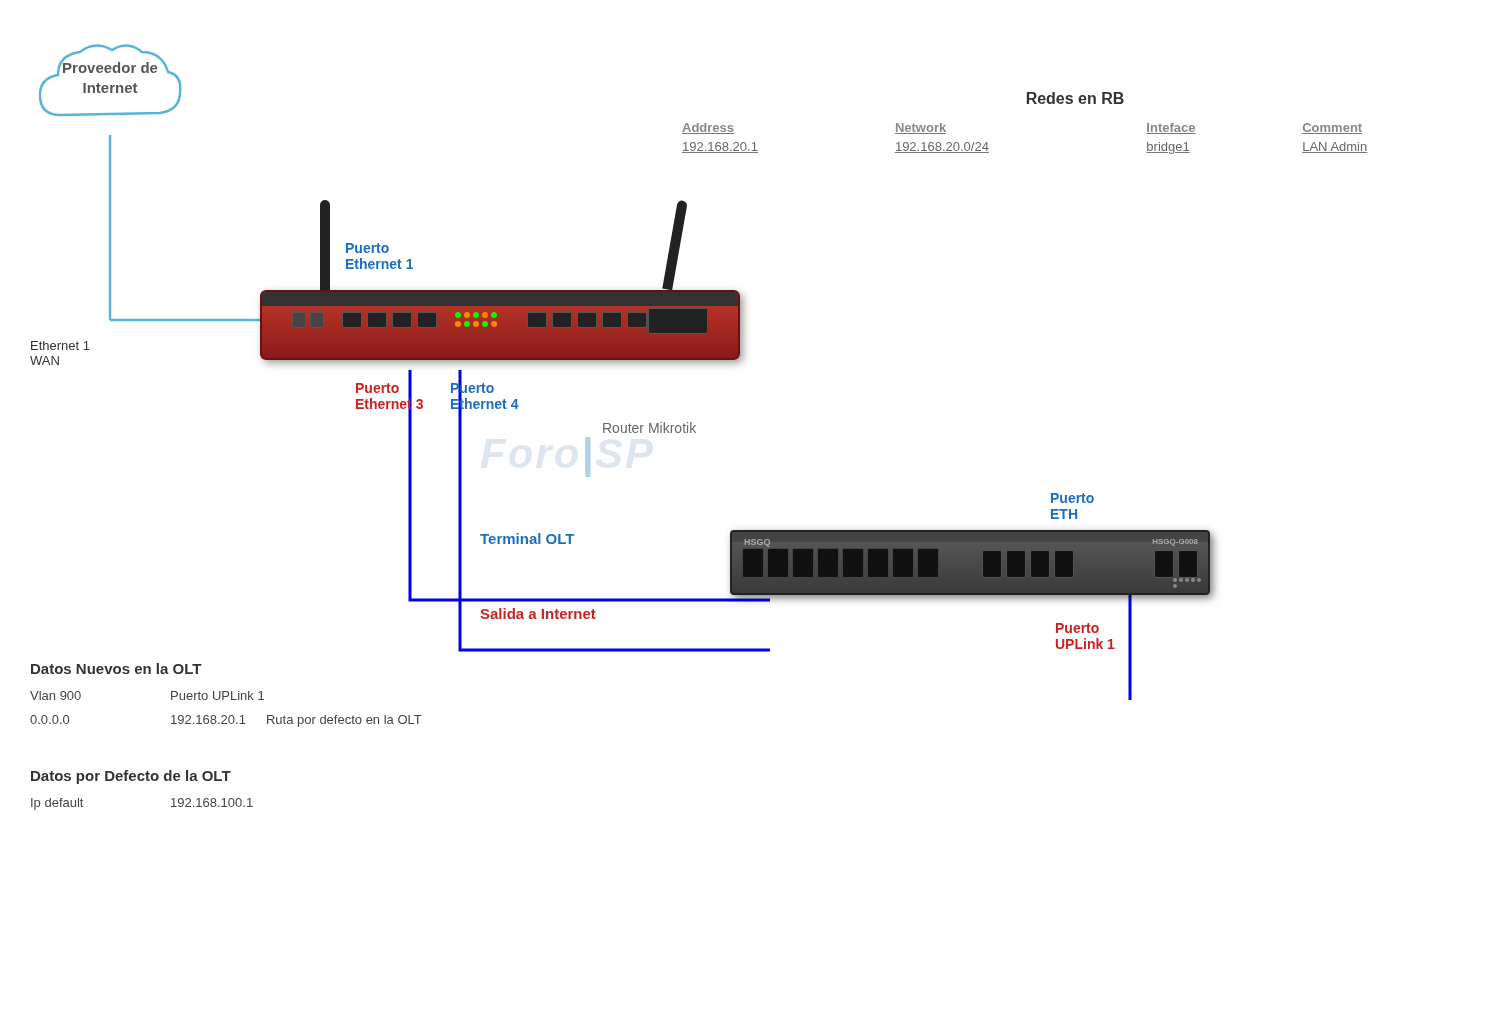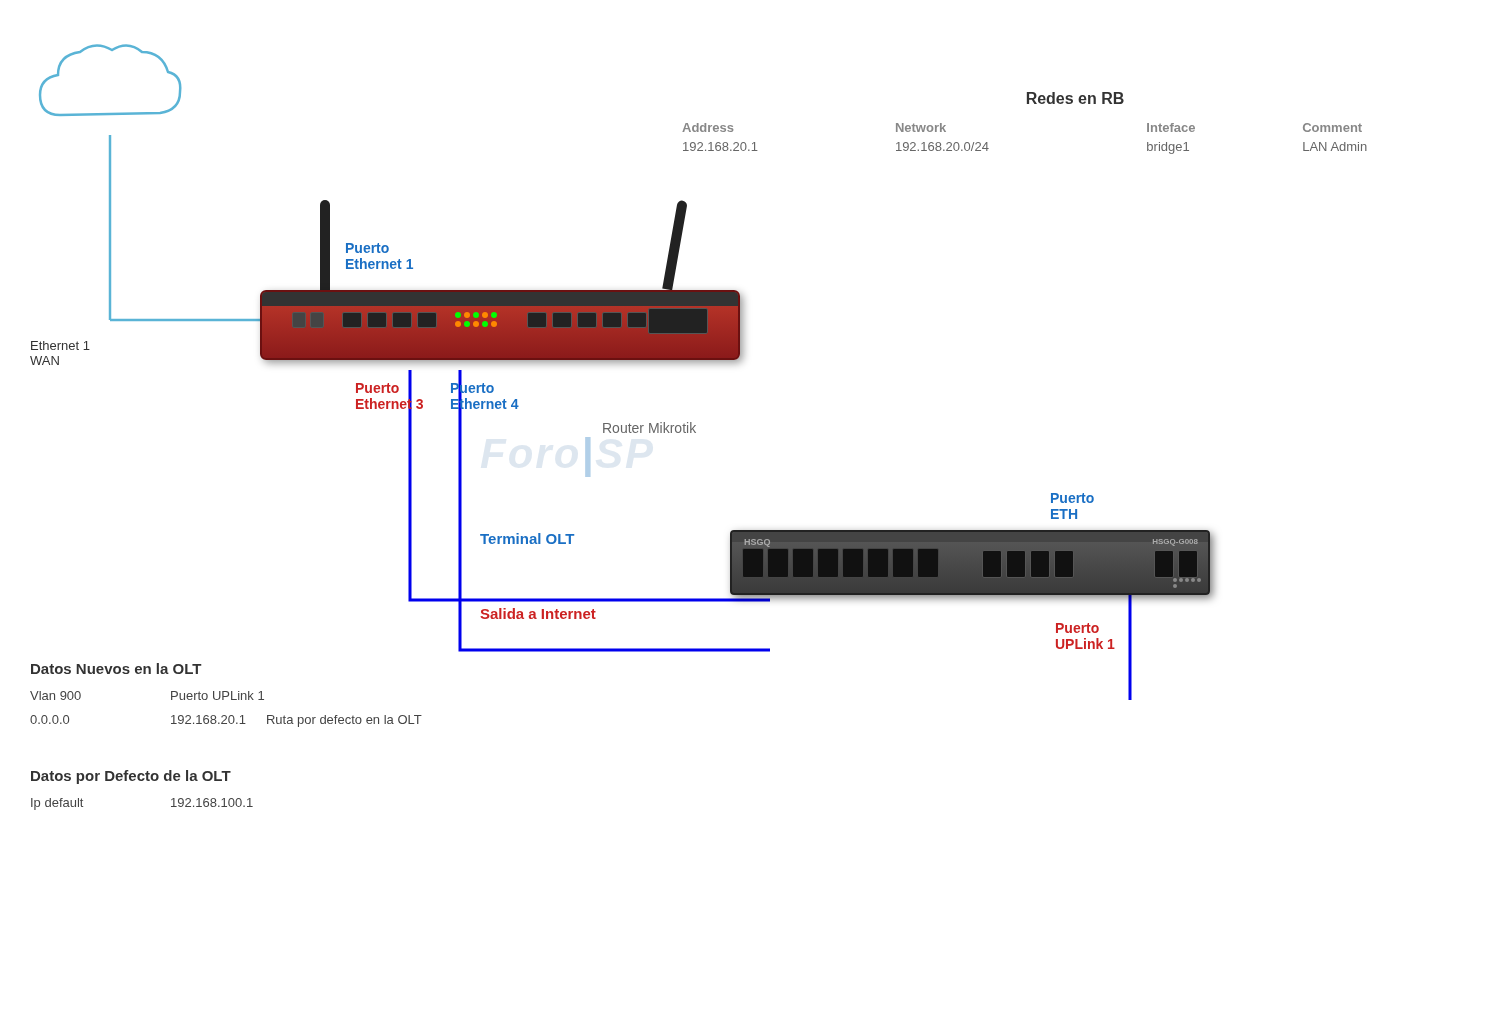--- a/index.html
+++ b/index.html
@@ -69,20 +69,21 @@
       font-weight: bold;
       color: #333;
       margin-bottom: 10px;
       text-align: center;
     }
     .redes-table {
       font-size: 13px;
       color: #777;
       border-collapse: collapse;
       width: 100%;
+      text-decoration: underline;
     }
     .redes-table th {
       color: #888;
       font-weight: bold;
       text-align: left;
       padding: 2px 12px;
       font-size: 13px;
     }
     .redes-table td {
       padding: 2px 12px;
@@ -348,20 +349,24 @@
   </style>
 </head>
 <body>
 
 <div class="cloud-container">
   <svg class="cloud-svg" viewBox="0 0 160 110" xmlns="http://www.w3.org/2000/svg">
     <g fill="none" stroke="#5ab4d6" stroke-width="3">
       <path d="M30,85 Q10,85 10,65 Q10,48 28,45 Q28,25 50,22 Q65,10 82,20 Q98,10 112,22 Q132,22 138,42 Q152,45 150,62 Q150,80 130,83 Z" fill="white" stroke="#5ab4d6" stroke-width="2.5"></path>
     </g>
   </svg>
+  <div class="cloud-label">
+    <span>Proveedor de</span><br>
+    <span>Internet</span>
+  </div>
 </div>
 
 <svg class="connections-svg">
 
   <line x1="110" y1="135" x2="110" y2="320" stroke="#5ab4d6" stroke-width="2.5"></line>
   <line x1="110" y1="320" x2="390" y2="320" stroke="#5ab4d6" stroke-width="2.5"></line>
 
   <polyline points="410,370 410,600 770,600" fill="none" stroke="#0000ee" stroke-width="3"></polyline>
 
   <polyline points="460,370 460,650 770,650" fill="none" stroke="#0000ee" stroke-width="3"></polyline>

